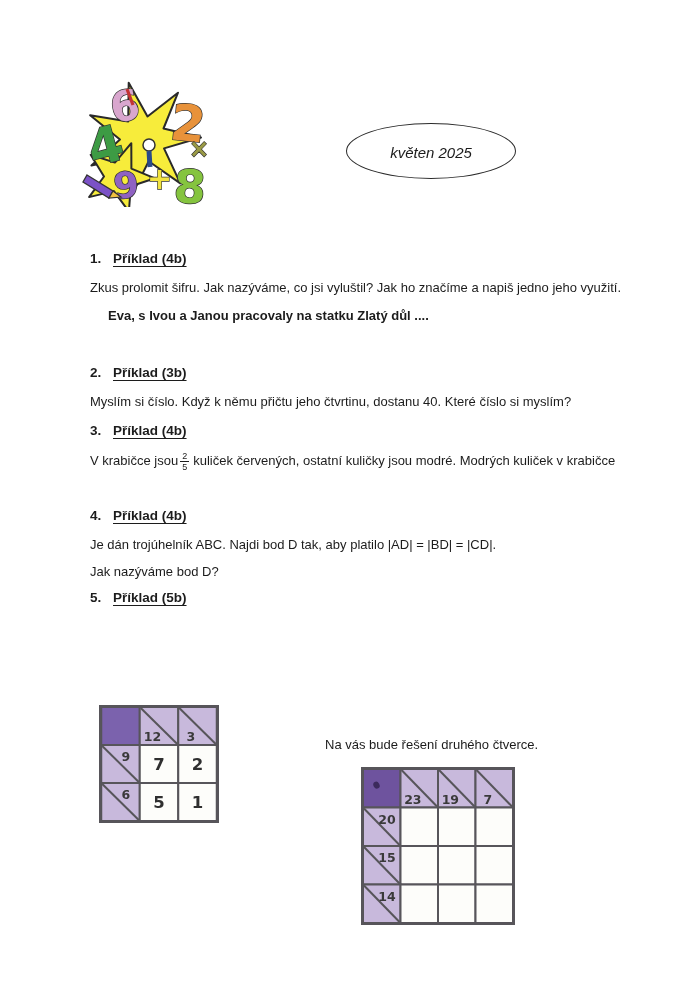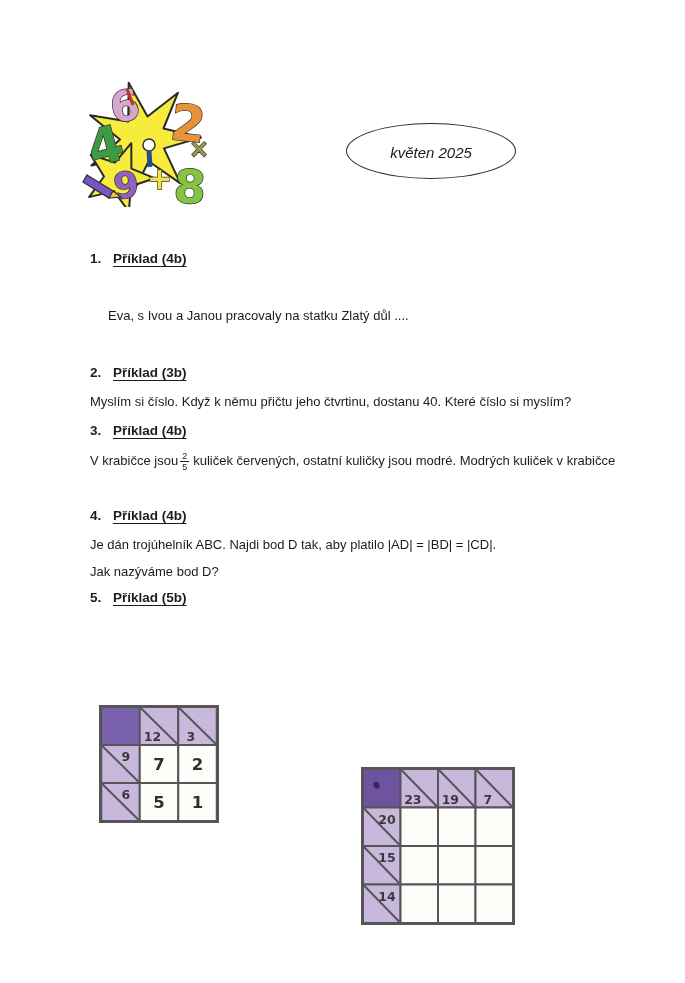--- a/index.html
+++ b/index.html
@@ -23,21 +23,21 @@
   }
   .badge span{font-style:italic;font-size:15px;padding-top:3px;text-align:right;}
   .logo{position:absolute;left:69px;top:75px;}
   .phead{
     position:absolute;left:90px;display:flex;
     font-weight:bold;font-size:13.5px;white-space:nowrap;
   }
   .pnum{width:23px;}
   .plabel{text-decoration:underline;text-decoration-thickness:1.2px;text-underline-offset:3px;}
   .pline{position:absolute;left:90px;font-size:13px;white-space:nowrap;}
-  .bold{font-weight:normal;padding-left:18px;}
+  .bold{font-weight:bold;padding-left:18px;}
   .para{
     position:absolute;left:90px;width:540px;
     font-size:13px;line-height:22.2px;text-align:justify;
   }
   .frac{
     display:inline-block;vertical-align:-5px;text-align:center;
     font-size:9px;line-height:1.15;margin:0 4px 0 2px;
   }
   .frac .fnum{display:block;border-bottom:1px solid currentColor;padding:0 2px;}
   .frac .fden{display:block;padding:0 2px;}
@@ -71,20 +71,21 @@
 
 
   <div class="badge">
     <span>květen 2025</span>
   </div>
 
   <div class="phead" style="top:251px">
     <span class="pnum">1.</span>
     <span class="plabel">Příklad (4b)</span>
   </div>
+  <div class="pline" style="top:280px">Zkus prolomit šifru. Jak nazýváme, co jsi vyluštil? Jak ho značíme a napiš jedno jeho využití.</div>
   <div class="pline bold" style="top:308px">Eva, s Ivou a Janou pracovaly na statku Zlatý důl ....</div>
 
   <div class="phead" style="top:365px">
     <span class="pnum">2.</span>
     <span class="plabel">Příklad (3b)</span>
   </div>
   <div class="pline" style="top:394px">Myslím si číslo. Když k němu přičtu jeho čtvrtinu, dostanu 40. Které číslo si myslím?</div>
 
   <div class="phead" style="top:423px">
     <span class="pnum">3.</span>
@@ -124,20 +125,21 @@
       <rect x="2" y="78" width="38.5" height="38" fill="#c8b9dc" stroke="#57555a" stroke-width="2"></rect>
       <line x1="3" y1="79" x2="39.5" y2="115" stroke="#57555a" stroke-width="2"></line>
       <text x="26.64" y="93.96" text-anchor="middle" fill="#3a3a3a" font-family="&quot;DejaVu Sans&quot;,sans-serif" font-size="12.5" font-weight="bold">6</text>
       <rect x="40.5" y="78" width="38.5" height="38" fill="#fdfdfa" stroke="#57555a" stroke-width="2"></rect>
       <text x="59.75" y="103.46000000000001" text-anchor="middle" fill="#2f2f2f" font-family="&quot;DejaVu Sans&quot;,sans-serif" font-size="16.5" font-weight="bold">5</text>
       <rect x="79" y="78" width="38.5" height="38" fill="#fdfdfa" stroke="#57555a" stroke-width="2"></rect>
       <text x="98.25" y="103.46000000000001" text-anchor="middle" fill="#2f2f2f" font-family="&quot;DejaVu Sans&quot;,sans-serif" font-size="16.5" font-weight="bold">1</text>
       <rect x="1" y="1" width="117.5" height="116" fill="none" stroke="#57555a" stroke-width="2.6"></rect>
     </svg>
 
+  <div class="caption2">Na vás bude řešení druhého čtverce.</div>
 
   <svg id="grid2" class="gridsvg" width="154" height="158" viewBox="0 0 154 158">
       <rect x="2" y="2" width="37.5" height="38.5" fill="#6e539e" stroke="#57555a" stroke-width="2"></rect>
       <ellipse cx="15.5" cy="18.169999999999998" rx="3" ry="3.6" fill="#3c2a5c" transform="rotate(-30 15.5 18.169999999999998)"></ellipse>
       <rect x="39.5" y="2" width="37.5" height="38.5" fill="#c8b9dc" stroke="#57555a" stroke-width="2"></rect>
       <line x1="40.5" y1="3" x2="76" y2="39.5" stroke="#57555a" stroke-width="2"></line>
       <text x="51.875" y="36.65" text-anchor="middle" fill="#3a3a3a" font-family="&quot;DejaVu Sans&quot;,sans-serif" font-size="12.5" font-weight="bold">23</text>
       <rect x="77" y="2" width="37.5" height="38.5" fill="#c8b9dc" stroke="#57555a" stroke-width="2"></rect>
       <line x1="78" y1="3" x2="113.5" y2="39.5" stroke="#57555a" stroke-width="2"></line>
       <text x="89.375" y="36.65" text-anchor="middle" fill="#3a3a3a" font-family="&quot;DejaVu Sans&quot;,sans-serif" font-size="12.5" font-weight="bold">19</text>

